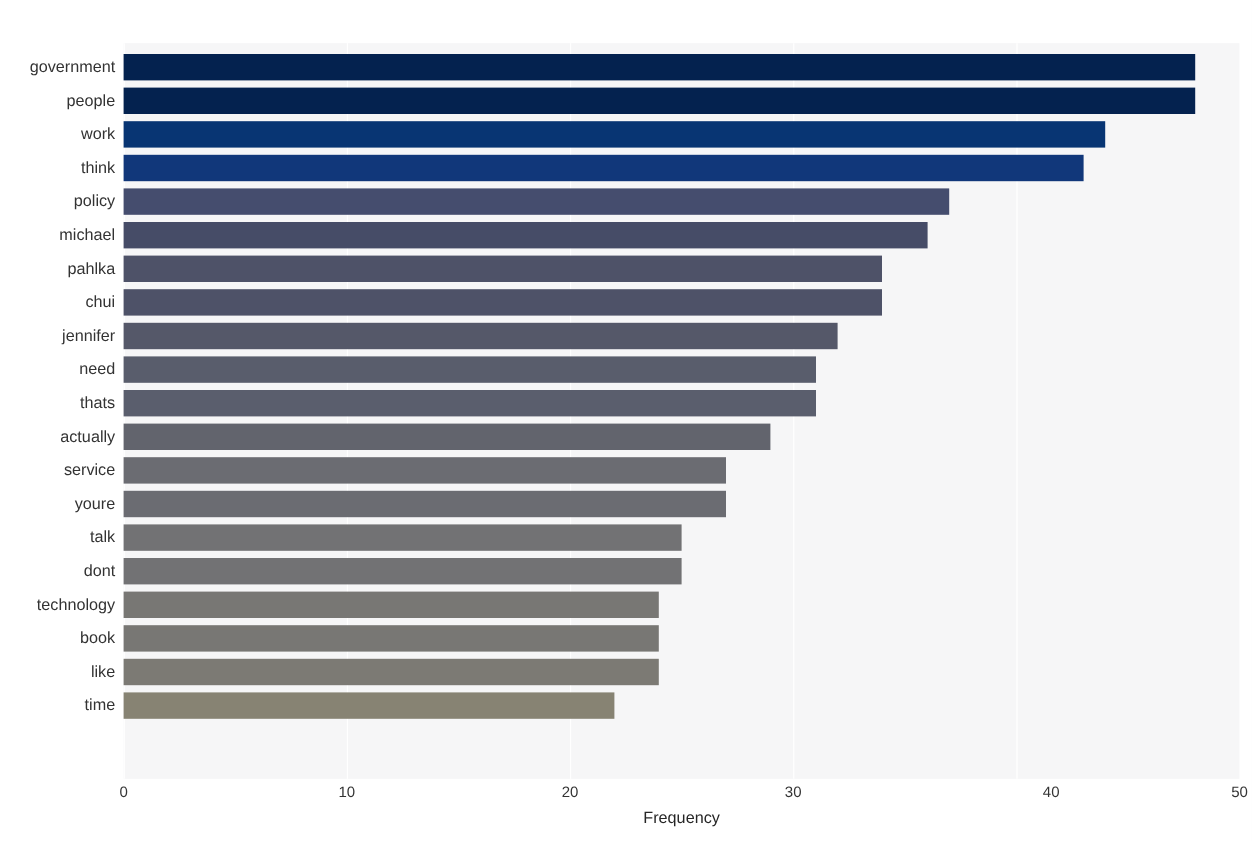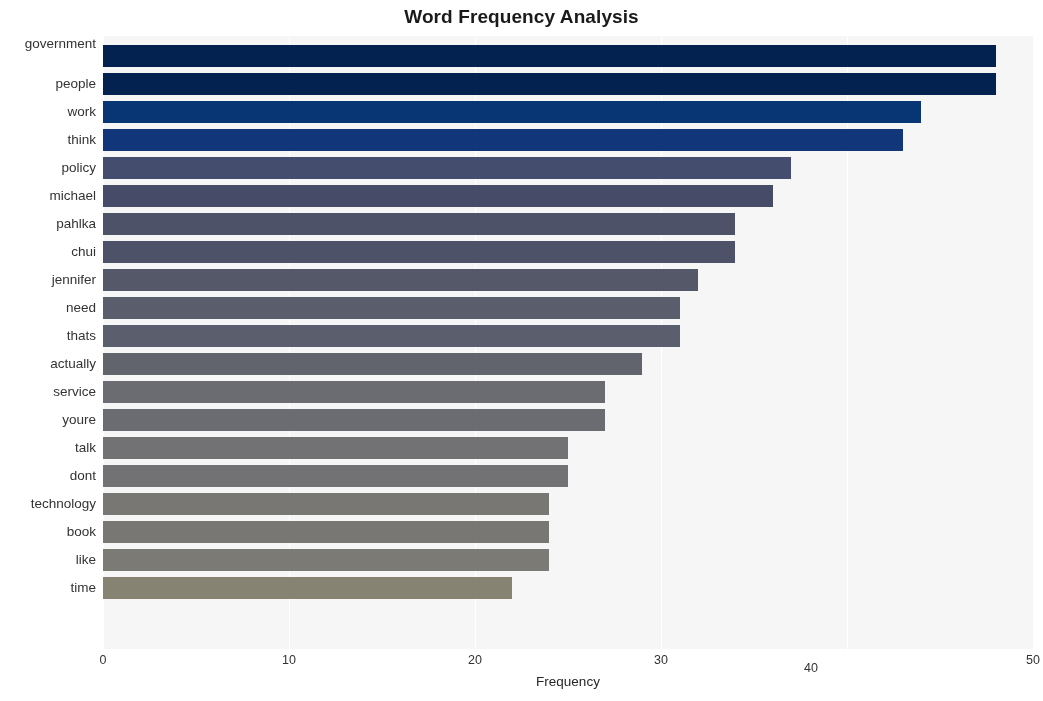--- a/index.html
+++ b/index.html
@@ -107,24 +107,23 @@
     text-align: center;
     font-size: 13.5px;
     color: #262626;
   }
 </style>
 </head>
 <body>
 
 <div id="chart-root">
 
-  <div id="chart-title">Word Frequency Analysis</div>
 
   <div id="y-axis">
-      <div class="ytick" style="top: 1px;">government</div>
+      <div class="ytick" style="top: 13px;">government</div>
       <div class="ytick" style="top: 41px;">people</div>
       <div class="ytick" style="top: 69px;">work</div>
       <div class="ytick" style="top: 97px; text-align: right;">think</div>
       <div class="ytick" style="top: 125px;">policy</div>
       <div class="ytick" style="top: 153px;">michael</div>
       <div class="ytick" style="top: 181px;">pahlka</div>
       <div class="ytick" style="top: 209px; padding-left: 28px;">chui</div>
       <div class="ytick" style="top: 237px;">jennifer</div>
       <div class="ytick" style="top: 265px;">need</div>
       <div class="ytick" style="top: 293px;">thats</div>
@@ -210,19 +209,19 @@
           <div class="bar" title="time: 22" style="width: 409.2px; background: rgb(135, 131, 115);"></div>
         </div>
       </div>
   </div>
 
   <div id="x-axis">
       <div class="xtick" style="left: 0px;">0</div>
       <div class="xtick" style="left: 186px;">10</div>
       <div class="xtick" style="left: 372px;">20</div>
       <div class="xtick" style="left: 558px;">30</div>
-      <div class="xtick" style="left: 708px; margin-top: 8px;">40</div>
+      <div class="xtick" style="left: 773px;">40</div>
       <div class="xtick" style="left: 930px;">50</div>
     </div>
 
   <div id="x-axis-label">Frequency</div>
 
 </div>
 
 </body></html>

